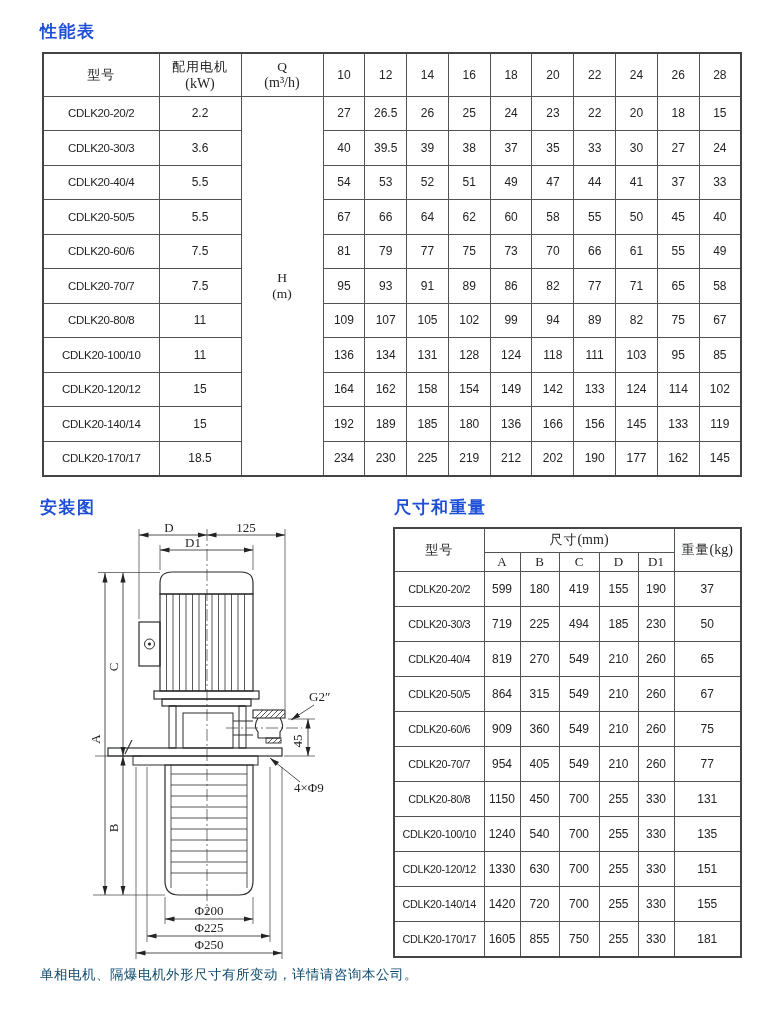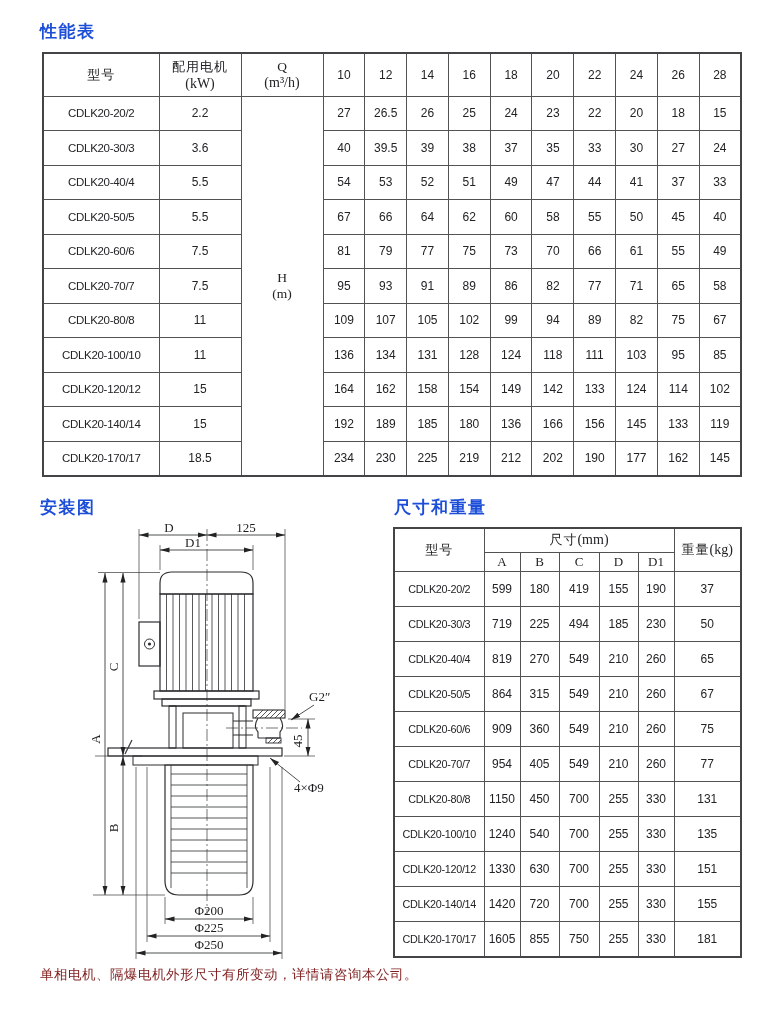--- a/index.html
+++ b/index.html
@@ -19,21 +19,21 @@
   .serif { font-family:"Liberation Serif", serif; }
   .unit { font-family:"Liberation Serif", serif; font-size:14px; }
   .cn { font-size:13px; letter-spacing:1px; }
   #perf-table td.model-cell { font-size:11.5px; letter-spacing:-0.3px; }
   #perf-table tbody tr { height:34.5px; }
   #perf-table thead tr { height:43px; }
   #dim-table tbody tr { height:35.1px; }
   #dim-table thead tr.r1 { height:24px; }
   #dim-table thead tr.r2 { height:19px; }
   #dim-table td.model-cell { font-size:10.8px; letter-spacing:-0.3px; }
-  .footer-note { font-size:13.5px; color:#7f1d1d; letter-spacing:0.5px; }
+  .footer-note { font-size:13.5px; color:#0c4a6e; letter-spacing:0.5px; }
   svg text { font-family:"Liberation Serif", serif; font-size:13px; fill:#1d1e20; }
 </style>
 </head>
 <body>
 
 <div class="abs section-title" style="left:40px; top:20px;">性能表</div>
 
 <table id="perf-table" class="abs datasheet" style="left:42px; top:52px; width:698px;">
   <colgroup>
     <col style="width:116px">

